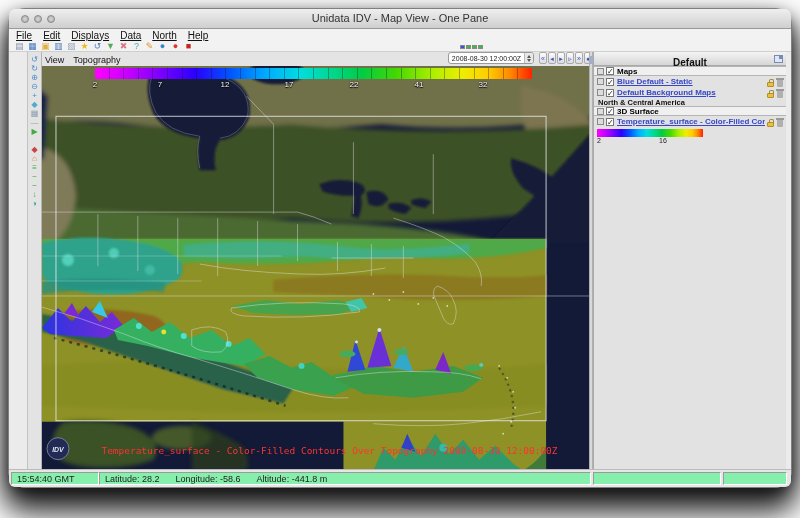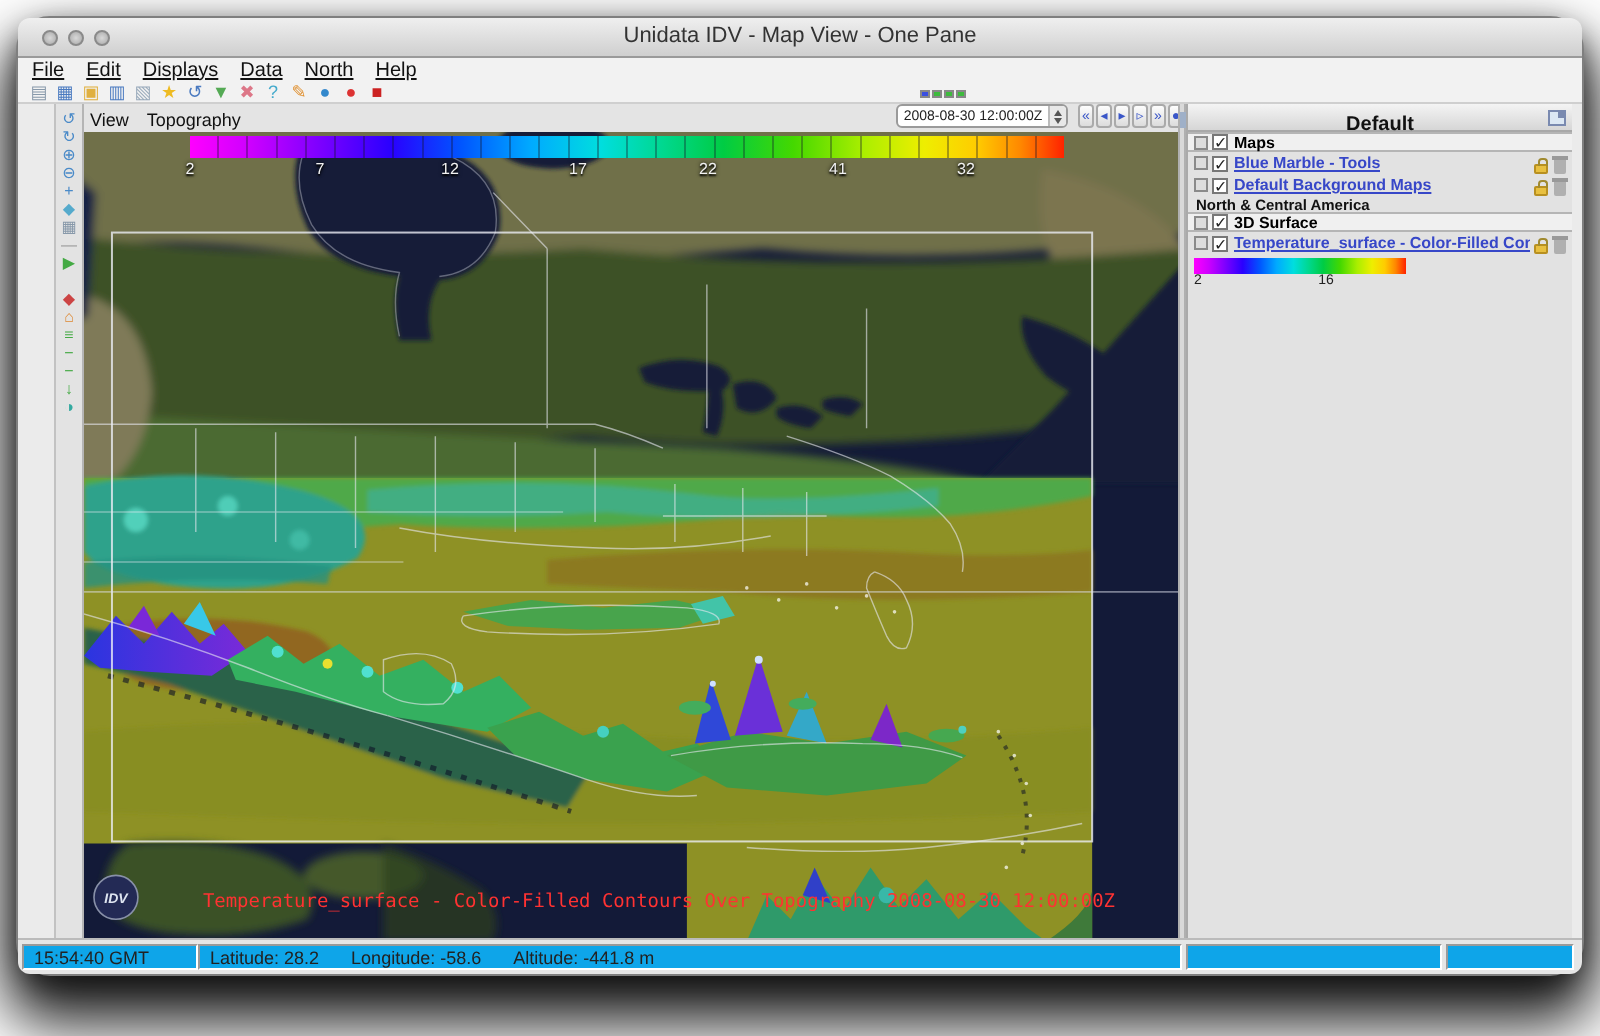--- a/index.html
+++ b/index.html
@@ -89,21 +89,21 @@
   .legbar{margin:2px 0 0 3px;width:106px;height:8px;position:relative;
     background:linear-gradient(90deg,#ff00ff 0%,#cc00ff 7%,#7b00ff 15%,#2a00ff 23%,#0055ff 31%,
       #00aaff 39%,#00dede 47%,#00d890 54%,#00cc44 61%,#44d800 69%,#aaee00 77%,#eeee00 84%,
       #ffcc00 90%,#ff8800 95%,#ff2200 100%);}
   .legbarlabels{position:relative;margin-left:3px;width:106px;height:9px;}
   .legbarlabels span{position:absolute;font-size:7px;color:#222;}
   .legbarlabels .mx{left:66px;transform:translateX(-50%);}
   
   .statusbar{position:absolute;left:0;right:0;bottom:0;height:18px;background:#e6e6e6;
     border-top:1px solid #bbb;border-radius:0 0 6px 6px;padding-top:2px;}
-  .seg{position:absolute;top:2px;height:13px;background:#0ea5e9;border:1px solid #9a9a9a;
+  .seg{position:absolute;top:2px;height:13px;background:#86efac;border:1px solid #9a9a9a;
     border-right-color:#fff;border-bottom-color:#fff;display:flex;align-items:center;
     padding:0 5px;font-size:9px;color:#222;white-space:nowrap;}
   .seg span{margin-right:16px;}
 </style>
 </head>
 <body>
 
 <div class="window">
 
   <div class="titlebar">
@@ -342,21 +342,21 @@
       <span class="undock"></span>
     </div>
     <div class="legrow cat">
       <span class="csq"></span>
       <span class="cbx">✓</span>
       <span class="lab">Maps</span>
     </div>
     <div class="legrow item">
       <span class="csq"></span>
       <span class="cbx">✓</span>
-      <span class="link">Blue Marble - Tools</span>
+      <span class="link">Blue Default - Static</span>
       <span class="rowicons">
           <span class="lock"></span>
           <span class="trash"></span>
         </span>
     </div>
     <div class="legrow item">
       <span class="csq"></span>
       <span class="cbx">✓</span>
       <span class="link">Default Background Maps</span>
       <span class="rowicons">

